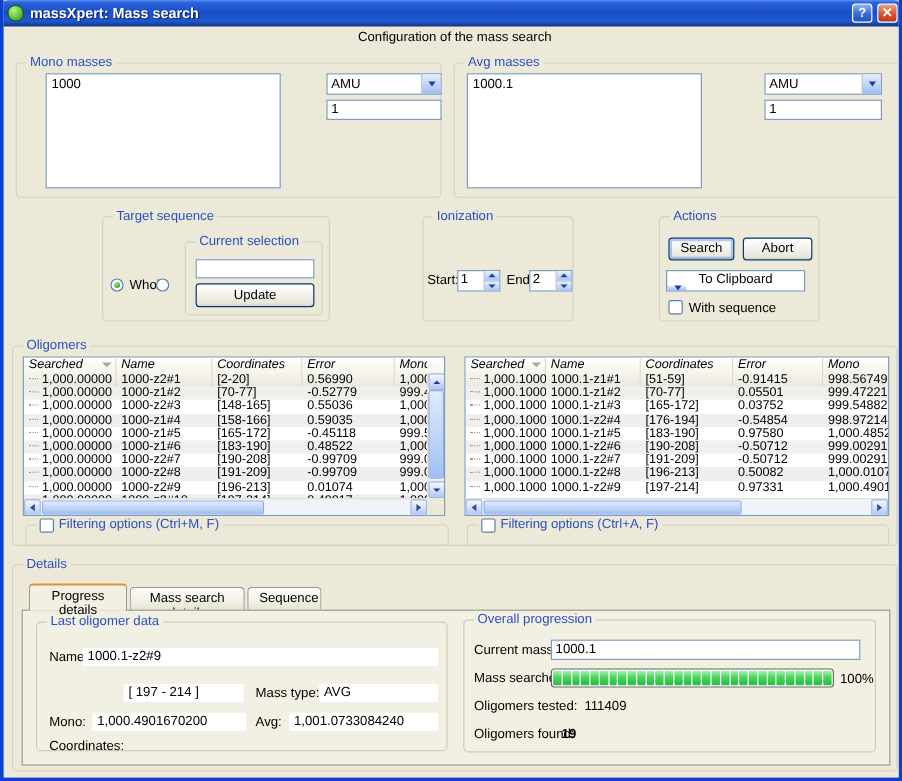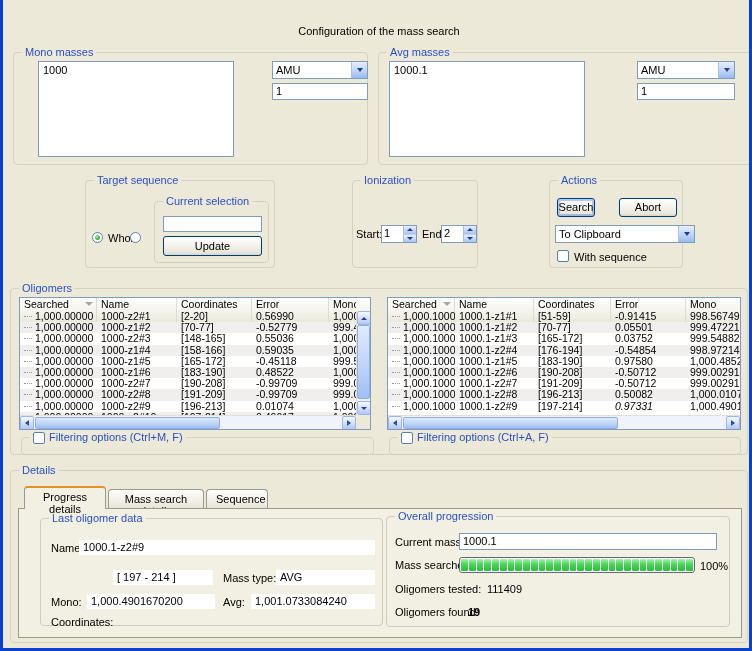--- a/index.html
+++ b/index.html
@@ -51,21 +51,21 @@
   .spin .spin-arrows{width:13px;display:flex;flex-direction:column;border-left:1px solid #aebfd8;}
   .spin .sa{flex:1;background:linear-gradient(180deg,#e6eefe,#a9c4f4);display:flex;align-items:center;justify-content:center;}
   .spin .sa + .sa{border-top:1px solid #c3d3ef;}
   .tri-up{width:0;height:0;border-left:3px solid transparent;border-right:3px solid transparent;border-bottom:3px solid #1c3f94;}
   .tri-dn{width:0;height:0;border-left:3px solid transparent;border-right:3px solid transparent;border-top:3px solid #1c3f94;}
   
   .masslist{position:absolute;border:1px solid #7f9db9;background:#fff;padding:2px 4px;overflow:hidden;}
   
   .tbl{position:absolute;border:1px solid #7f9db9;background:#fff;overflow:hidden;font-size:10.5px;}
   .thead{display:flex;height:29px;background:linear-gradient(180deg,#fefefe 0%,#f3f2ea 55%,#e7e4d8 100%);
-    border-bottom:1px solid #cfccc0;}
+    border-bottom:1px solid #cfccc0;font-style:italic;}
   .thcell{position:relative;padding:0 0 0 4px;border-right:1px solid #dedbd0;white-space:nowrap;overflow:hidden;line-height:12px;}
   .sort-tri{position:absolute;right:3px;top:4px;width:0;height:0;border-left:4px solid transparent;border-right:4px solid transparent;border-top:4px solid #aaa89c;}
   .tbody{position:absolute;left:0;overflow:hidden;}
   .trow{display:flex;height:11.2px;line-height:11px;}
   .trow.alt{background:#f0efed;}
   .tcell{padding:0 0 0 4px;white-space:nowrap;overflow:hidden;}
   .tcell.branch::before{content:"";display:inline-block;width:8px;margin-right:3px;vertical-align:3px;border-top:1px dotted #9a9a9a;}
   
   .vscroll{position:absolute;top:13px;right:0;width:14px;background:#f0f3fb;border-left:1px solid #e2e0d4;}
   .hscroll{position:absolute;left:0;bottom:0;height:14px;background:#f0f3fb;border-top:1px solid #e2e0d4;display:flex;align-items:center;}
@@ -86,20 +86,26 @@
   
   .progress{position:absolute;border:1px solid #68676b;border-radius:3px;background:#fff;display:flex;gap:1px;padding:1px;}
   .seg{flex:1;background:linear-gradient(180deg,#a5f2ae 0%,#49d65a 45%,#2cbb40 100%);border-radius:1px;}
   .bold{font-weight:bold;}
 </style>
 </head>
 <body>
 
 <div id="win">
 
+  <div id="titlebar">
+    <div id="app-icon"></div>
+    <div id="title-text">massXpert: Mass search</div>
+    <div id="help-btn" class="tb-btn">?</div>
+    <div id="close-btn" class="tb-btn">✕</div>
+  </div>
 
   <div class="lbl" style="left:0;top:25px;width:752px;text-align:center;">Configuration of the mass search</div>
 
   <div class="grp" style="left:10px;top:52px;width:355px;height:113px;">
     <div class="grp-title">Mono masses</div>
     <div class="masslist" style="left:24px;top:8px;width:196px;height:96px;">1000</div>
     <div class="combo" style="left:258px;top:8px;width:96px;height:18px;">
       <div class="combo-text">AMU</div>
       <div class="combo-btn">
           <div class="chev"></div>
@@ -155,23 +161,23 @@
           </div>
         <div class="sa">
             <div class="tri-dn"></div>
           </div>
       </div>
     </div>
   </div>
 
   <div class="grp" style="left:546px;top:180px;width:134px;height:88px;">
     <div class="grp-title">Actions</div>
-    <div class="btn default" style="left:7px;top:17px;width:38px;height:19px;line-height:17px;">Search</div>
+    <div class="btn default" style="left:7px;top:17px;width:55px;height:19px;line-height:17px;">Search</div>
     <div class="btn" style="left:69px;top:17px;width:58px;height:19px;line-height:17px;">Abort</div>
-    <div class="combo" style="left:5px;top:44px;width:140px;height:18px;">
+    <div class="combo" style="left:5px;top:44px;width:116px;height:18px;flex-direction:column;">
       <div class="combo-text">To Clipboard</div>
       <div class="combo-btn">
           <div class="chev"></div>
         </div>
     </div>
     <div class="checkbox" style="left:7px;top:69px;"></div>
     <div class="lbl" style="left:24px;top:70px;">With sequence</div>
   </div>
 
   <div class="grp" style="left:7px;top:288px;width:738px;height:167px;">
@@ -344,21 +350,21 @@
             <div class="tcell branch" style="width: 67px;">1,000.10000</div>
             <div class="tcell" style="width: 79px;">1000.1-z2#8</div>
             <div class="tcell" style="width: 77px;">[196-213]</div>
             <div class="tcell" style="width: 75px;">0.50082</div>
             <div class="tcell" style="width: 54px;">1,000.01074</div>
           </div>
           <div class="trow">
             <div class="tcell branch" style="width: 67px;">1,000.10000</div>
             <div class="tcell" style="width: 79px;">1000.1-z2#9</div>
             <div class="tcell" style="width: 77px;">[197-214]</div>
-            <div class="tcell" style="width: 75px; font-style: italic;">0.97331</div>
+            <div class="tcell" style="width: 75px;">0.97331</div>
             <div class="tcell" style="width: 54px;">1,000.49017</div>
           </div>
         </div>
       <div class="hscroll" style="width:352px;">
         <div class="sb-btn">
             <div class="tri-l"></div>
           </div>
         <div class="sb-thumb" style="width:215px;height:12px;margin-left:1px;"></div>
         <div class="sb-btn" style="margin-left:auto;">
             <div class="tri-r"></div>
@@ -382,21 +388,21 @@
 
   <div class="grp" style="left:7px;top:470px;width:738px;height:173px;">
     <div class="grp-title">Details</div>
 
     <div class="tab active" style="left:13px;top:15px;width:82px;">Progress details</div>
     <div class="tab" style="left:97px;top:18px;width:96px;">Mass search details</div>
     <div class="tab" style="left:195px;top:18px;width:62px;">Sequence</div>
 
     <div class="tabpanel" style="left:7px;top:37px;width:724px;height:130px;">
 
-      <div class="grp" style="left:21px;top:9px;width:343px;height:108px;border-color:#cfccba;">
+      <div class="grp" style="left:11px;top:9px;width:343px;height:108px;border-color:#cfccba;">
         <div class="grp-title" style="background:#f2f0e3;">Last oligomer data</div>
         <div class="lbl" style="left:10px;top:23px;">Name:</div>
         <div class="flat-field" style="left:38px;top:21px;width:296px;">1000.1-z2#9</div>
         <div class="lbl" style="left:10px;top:53px;margin-top:44px;">Coordinates:</div>
         <div class="flat-field" style="left:72px;top:51px;width:100px;">[ 197 - 214 ]</div>
         <div class="lbl" style="left:182px;top:53px;">Mass type:</div>
         <div class="flat-field" style="left:235px;top:51px;width:99px;">AVG</div>
         <div class="lbl" style="left:10px;top:77px;">Mono:</div>
         <div class="flat-field" style="left:46px;top:75px;width:128px;">1,000.4901670200</div>
         <div class="lbl" style="left:182px;top:77px;">Avg:</div>

